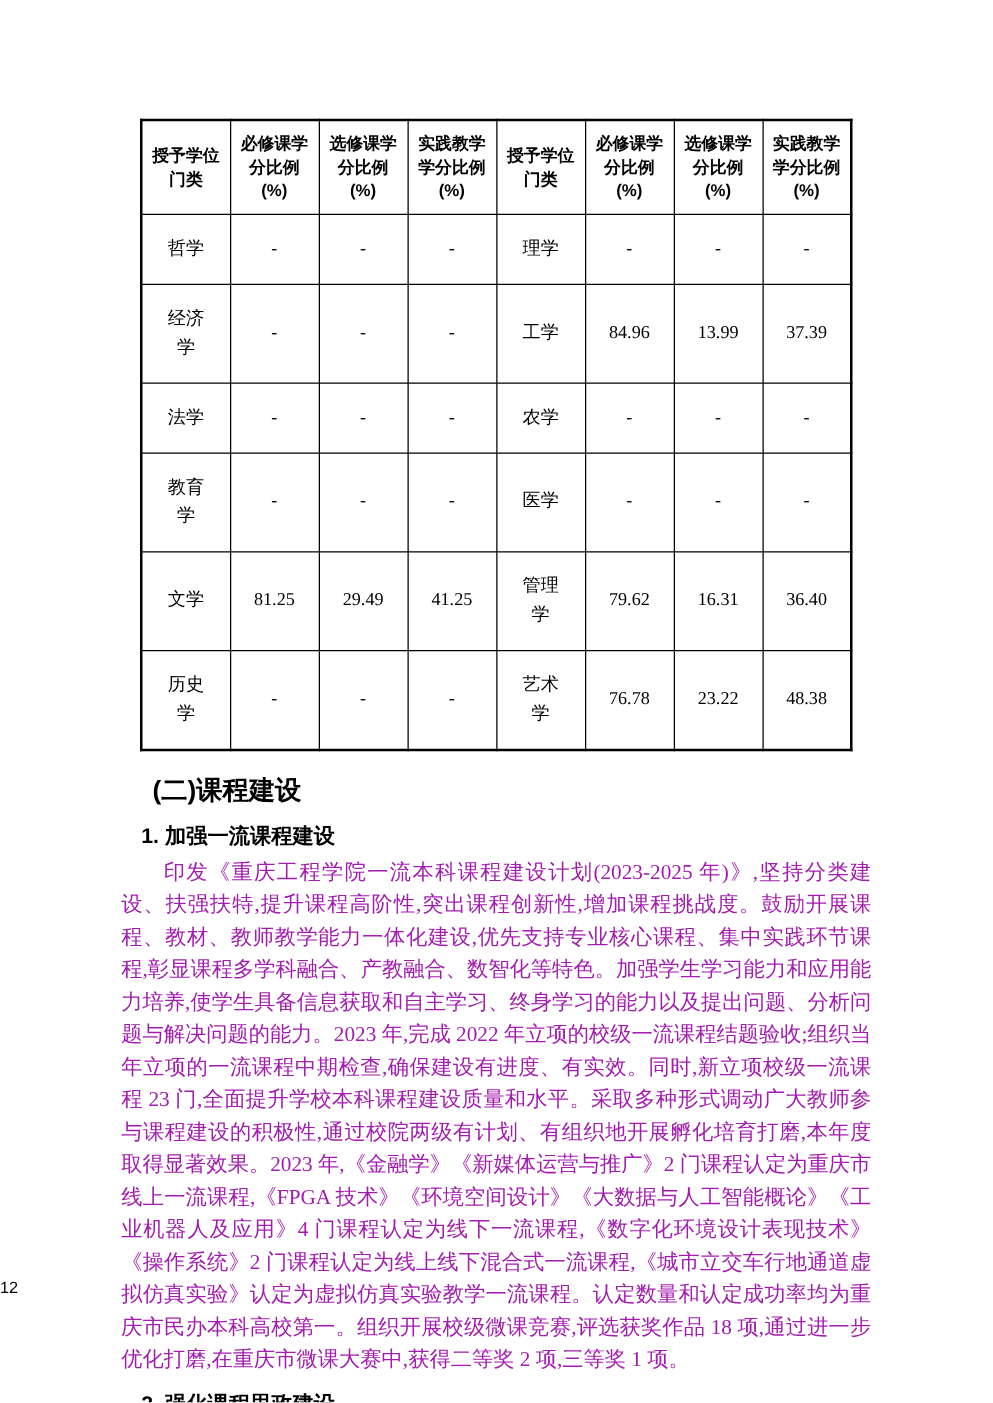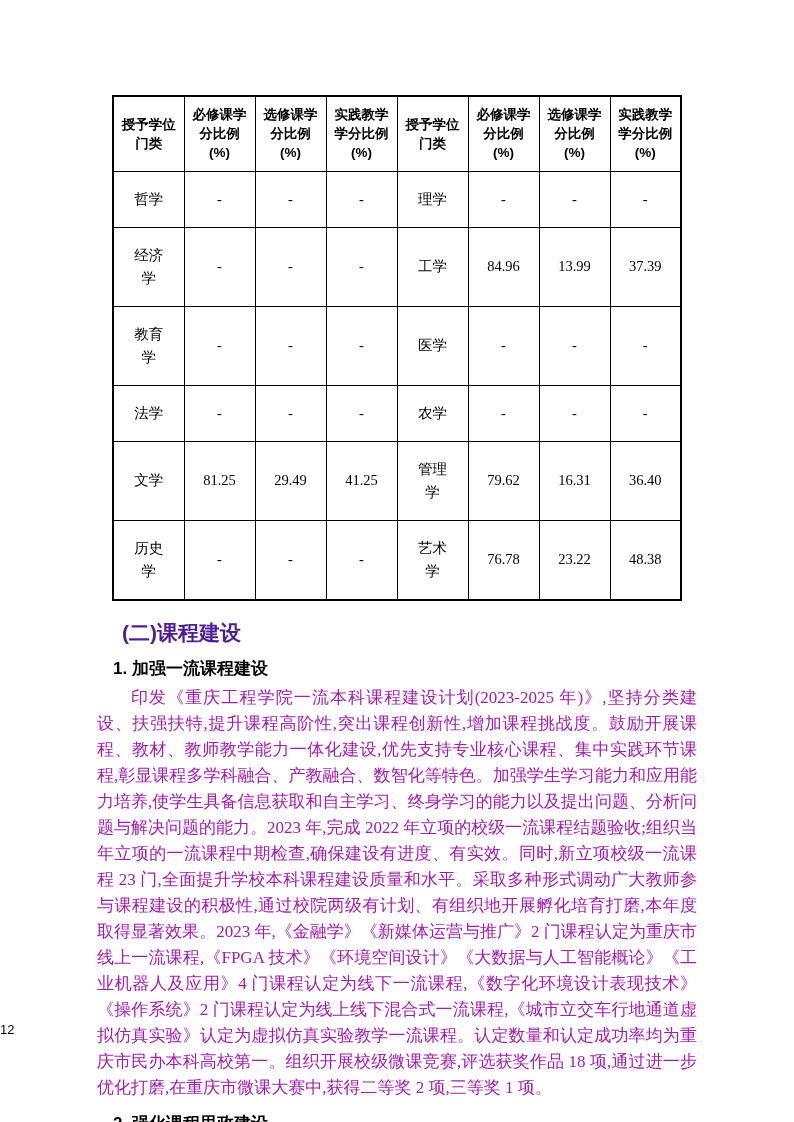--- a/index.html
+++ b/index.html
@@ -46,21 +46,21 @@
     padding: 16px;
   }
   
   .section-heading {
     margin: 19px 97px 0 97px;
     padding-left: 25px;
     font-family: "Liberation Sans", "DejaVu Sans", sans-serif;
     font-weight: bold;
     font-size: 21px;
     line-height: 26px;
-    color: #4c1d95;
+    color: #000000;
   }
   .sub-heading {
     margin: 11px 97px 0 97px;
     padding-left: 16px;
     font-family: "Liberation Sans", "DejaVu Sans", sans-serif;
     font-weight: bold;
     font-size: 17px;
     line-height: 24px;
     color: #000;
   }
@@ -130,35 +130,35 @@
         <td>经济学</td>
         <td>-</td>
         <td>-</td>
         <td>-</td>
         <td>工学</td>
         <td>84.96</td>
         <td>13.99</td>
         <td>37.39</td>
       </tr>
       <tr>
+        <td>法学</td>
+        <td>-</td>
+        <td>-</td>
+        <td>-</td>
+        <td>农学</td>
+        <td>-</td>
+        <td>-</td>
+        <td>-</td>
+      </tr>
+      <tr>
         <td>教育学</td>
         <td>-</td>
         <td>-</td>
         <td>-</td>
         <td>医学</td>
-        <td>-</td>
-        <td>-</td>
-        <td>-</td>
-      </tr>
-      <tr>
-        <td>法学</td>
-        <td>-</td>
-        <td>-</td>
-        <td>-</td>
-        <td>农学</td>
         <td>-</td>
         <td>-</td>
         <td>-</td>
       </tr>
       <tr>
         <td>文学</td>
         <td>81.25</td>
         <td>29.49</td>
         <td>41.25</td>
         <td>管理学</td>

